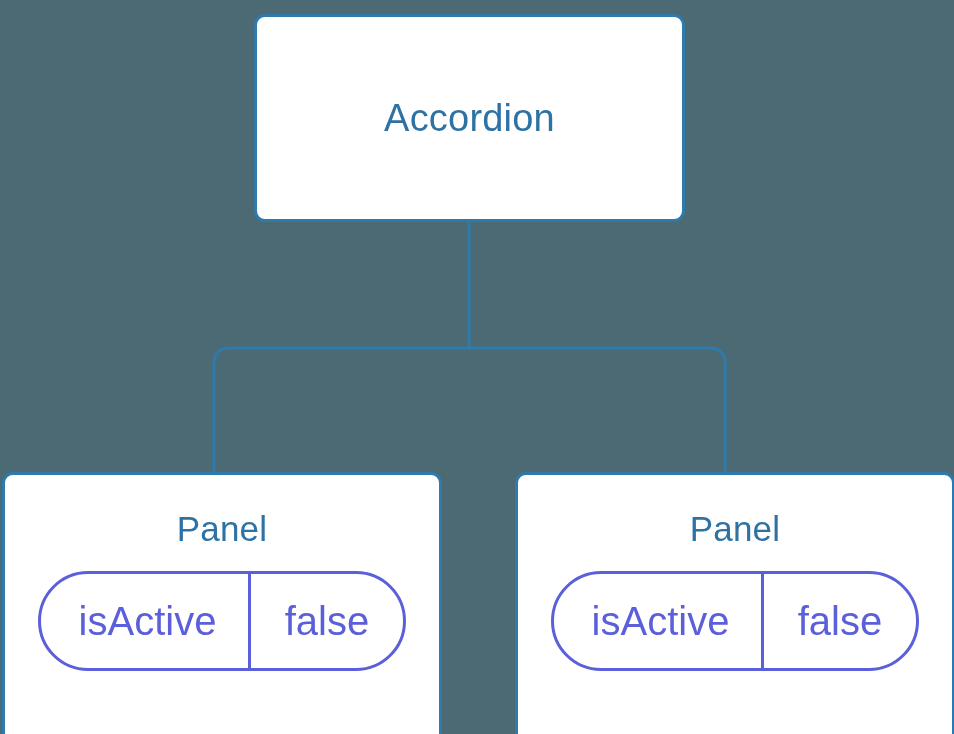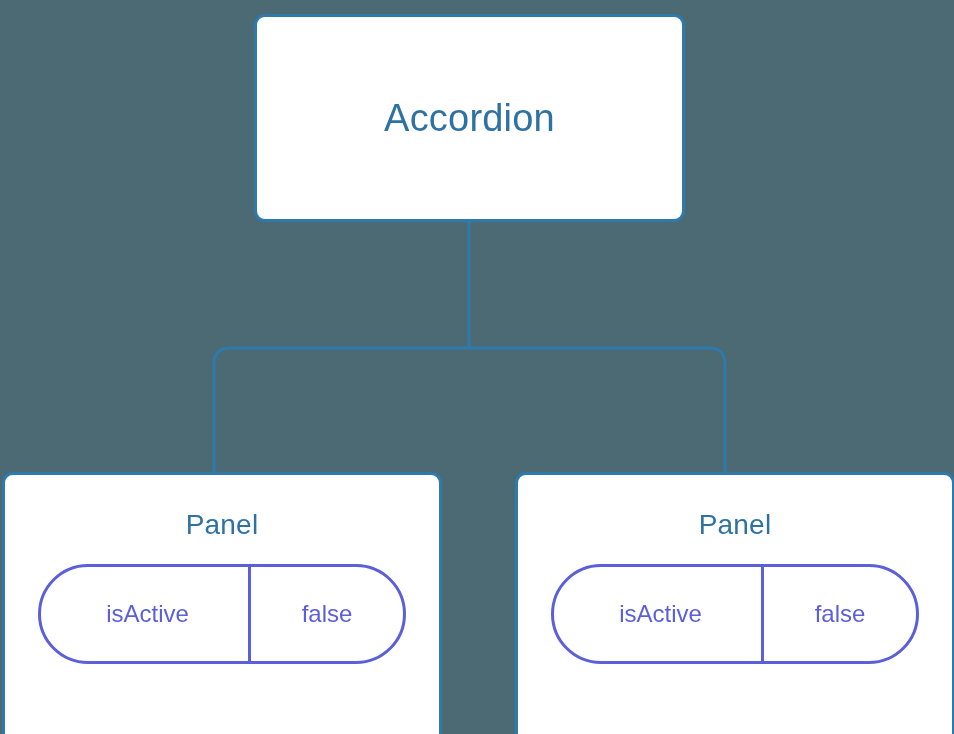--- a/index.html
+++ b/index.html
@@ -68,42 +68,42 @@
 
   .node-title {
     color: #2e72a4;
     font-size: 38px;
     line-height: 1;
     letter-spacing: 0.2px;
     white-space: nowrap;
   }
 
   .node-title.small {
-    font-size: 28px;
+    font-size: 35px;
   }
 
   
   .pill {
     margin-top: 25px;
     height: 100px;
     border: 3px solid #5b5fd9;
     border-radius: 52px;
     box-sizing: border-box;
     display: flex;
     align-items: stretch;
     background: transparent;
   }
 
   .pill-key,
   .pill-val {
     display: flex;
     align-items: center;
     justify-content: center;
     color: #5b5fd9;
-    font-size: 24px;
+    font-size: 40px;
     line-height: 1;
     white-space: nowrap;
     box-sizing: border-box;
   }
 
   .pill-key {
     width: 210px;
     border-right: 3px solid #5b5fd9;
     padding-left: 6px;
   }

